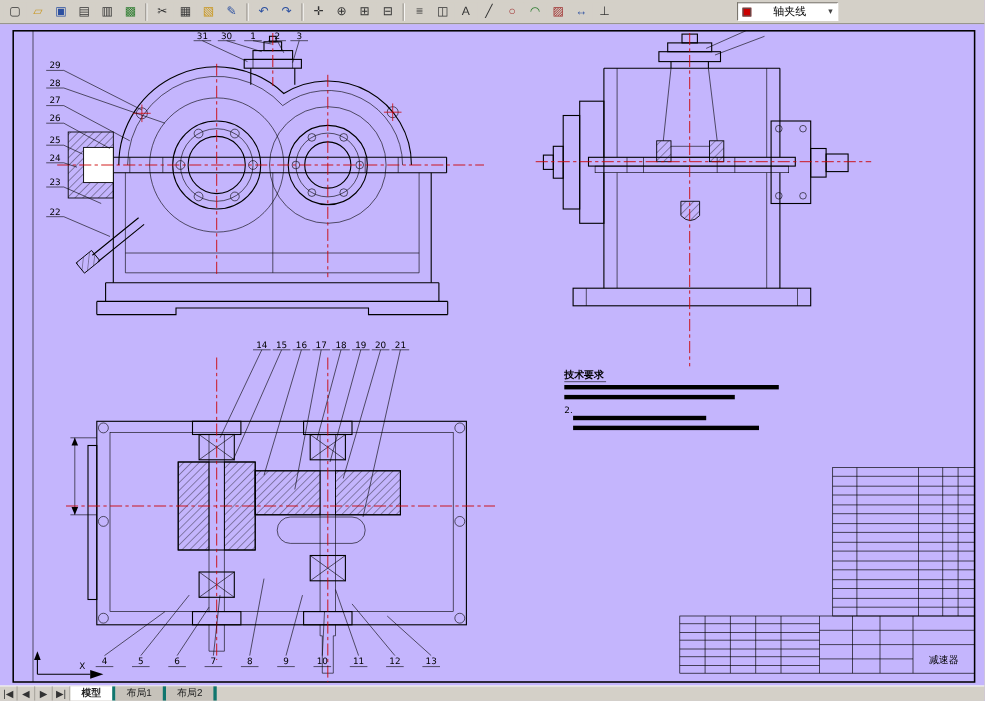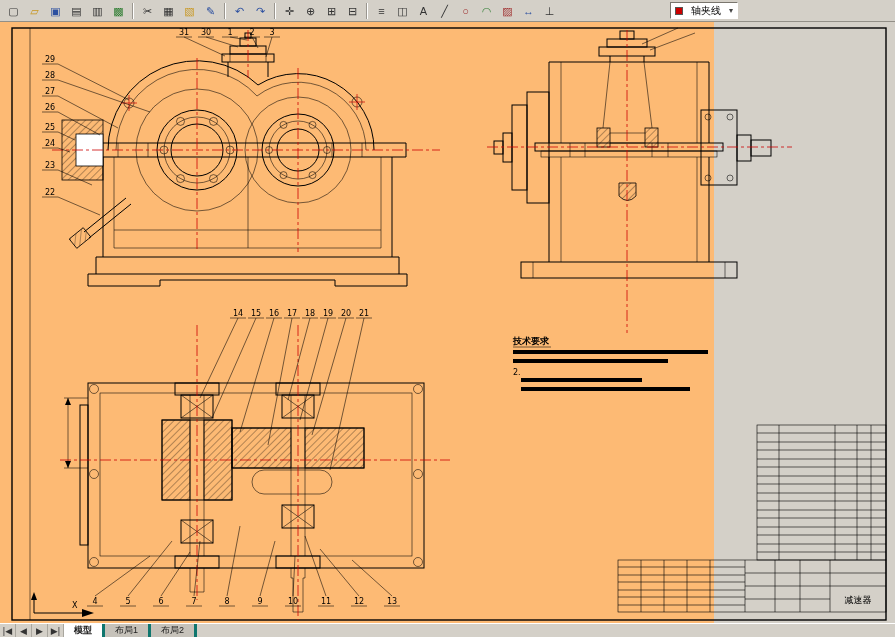--- a/index.html
+++ b/index.html
@@ -2,24 +2,24 @@
 <html><head>
 <meta charset="utf-8">
 <style>
 *{box-sizing:border-box}
 html,body{margin:0;padding:0;width:895px;height:637px;overflow:hidden;background:#d4d0c8;font-family:"Liberation Sans",sans-serif}
 .toolbar{height:22px;display:flex;align-items:center;padding:0 3px;background:#d4d0c8;border-bottom:1px solid #928f87}
 .tbtn{width:21px;height:18px;line-height:16px;text-align:center;font-size:11px;color:#333;border:1px solid #d4d0c8;cursor:default;flex:0 0 auto}
 .c-y{color:#c9971f}.c-b{color:#2b4fa0}.c-r{color:#a03030}.c-g{color:#2f7d32}
 .sep{width:2px;height:16px;margin:0 3px;border-left:1px solid #9a968f;border-right:1px solid #fff;flex:0 0 auto}
 .spacer{width:110px;flex:0 0 auto}
-.combo{display:flex;align-items:center;gap:8px;height:17px;background:#fff;border:1px solid;border-color:#7a766e #fff #fff #7a766e;padding:0 4px;font-size:10px;color:#000;flex:0 0 auto}
+.combo{display:flex;align-items:center;gap:20px;height:17px;background:#fff;border:1px solid;border-color:#7a766e #fff #fff #7a766e;padding:0 4px;font-size:10px;color:#000;flex:0 0 auto}
 .combo .swatch{width:8px;height:8px;background:#cc0000;border:1px solid #555}
 .combo .arrow{font-size:8px;color:#444}
-.canvas{position:relative;width:714px;height:601px;background:#fdba74}
+.canvas{position:relative;width:895px;height:601px;background:#c4b5fd}
 .canvas svg{position:absolute;left:0;top:0}
 .statusbar{height:14px;background:#d4d0c8;border-top:1px solid #fff;display:flex;align-items:stretch;font-size:9px}
 .snav{width:16px;display:flex;align-items:center;justify-content:center;border-right:1px solid #a9a69e;color:#333}
 .stab{padding:0 10px;display:flex;align-items:center;border-right:3px solid #0f766e;background:#c6c2ba;color:#222}
 .stab.active{background:#fff;font-weight:bold}
 
 .frame{stroke:#000;stroke-width:1.4;fill:none}
 .ln{stroke:#000;stroke-width:1;fill:none}
 .thin{stroke:#000;stroke-width:0.55;fill:none}
 .grid{stroke:#000;stroke-width:0.6;fill:none}

